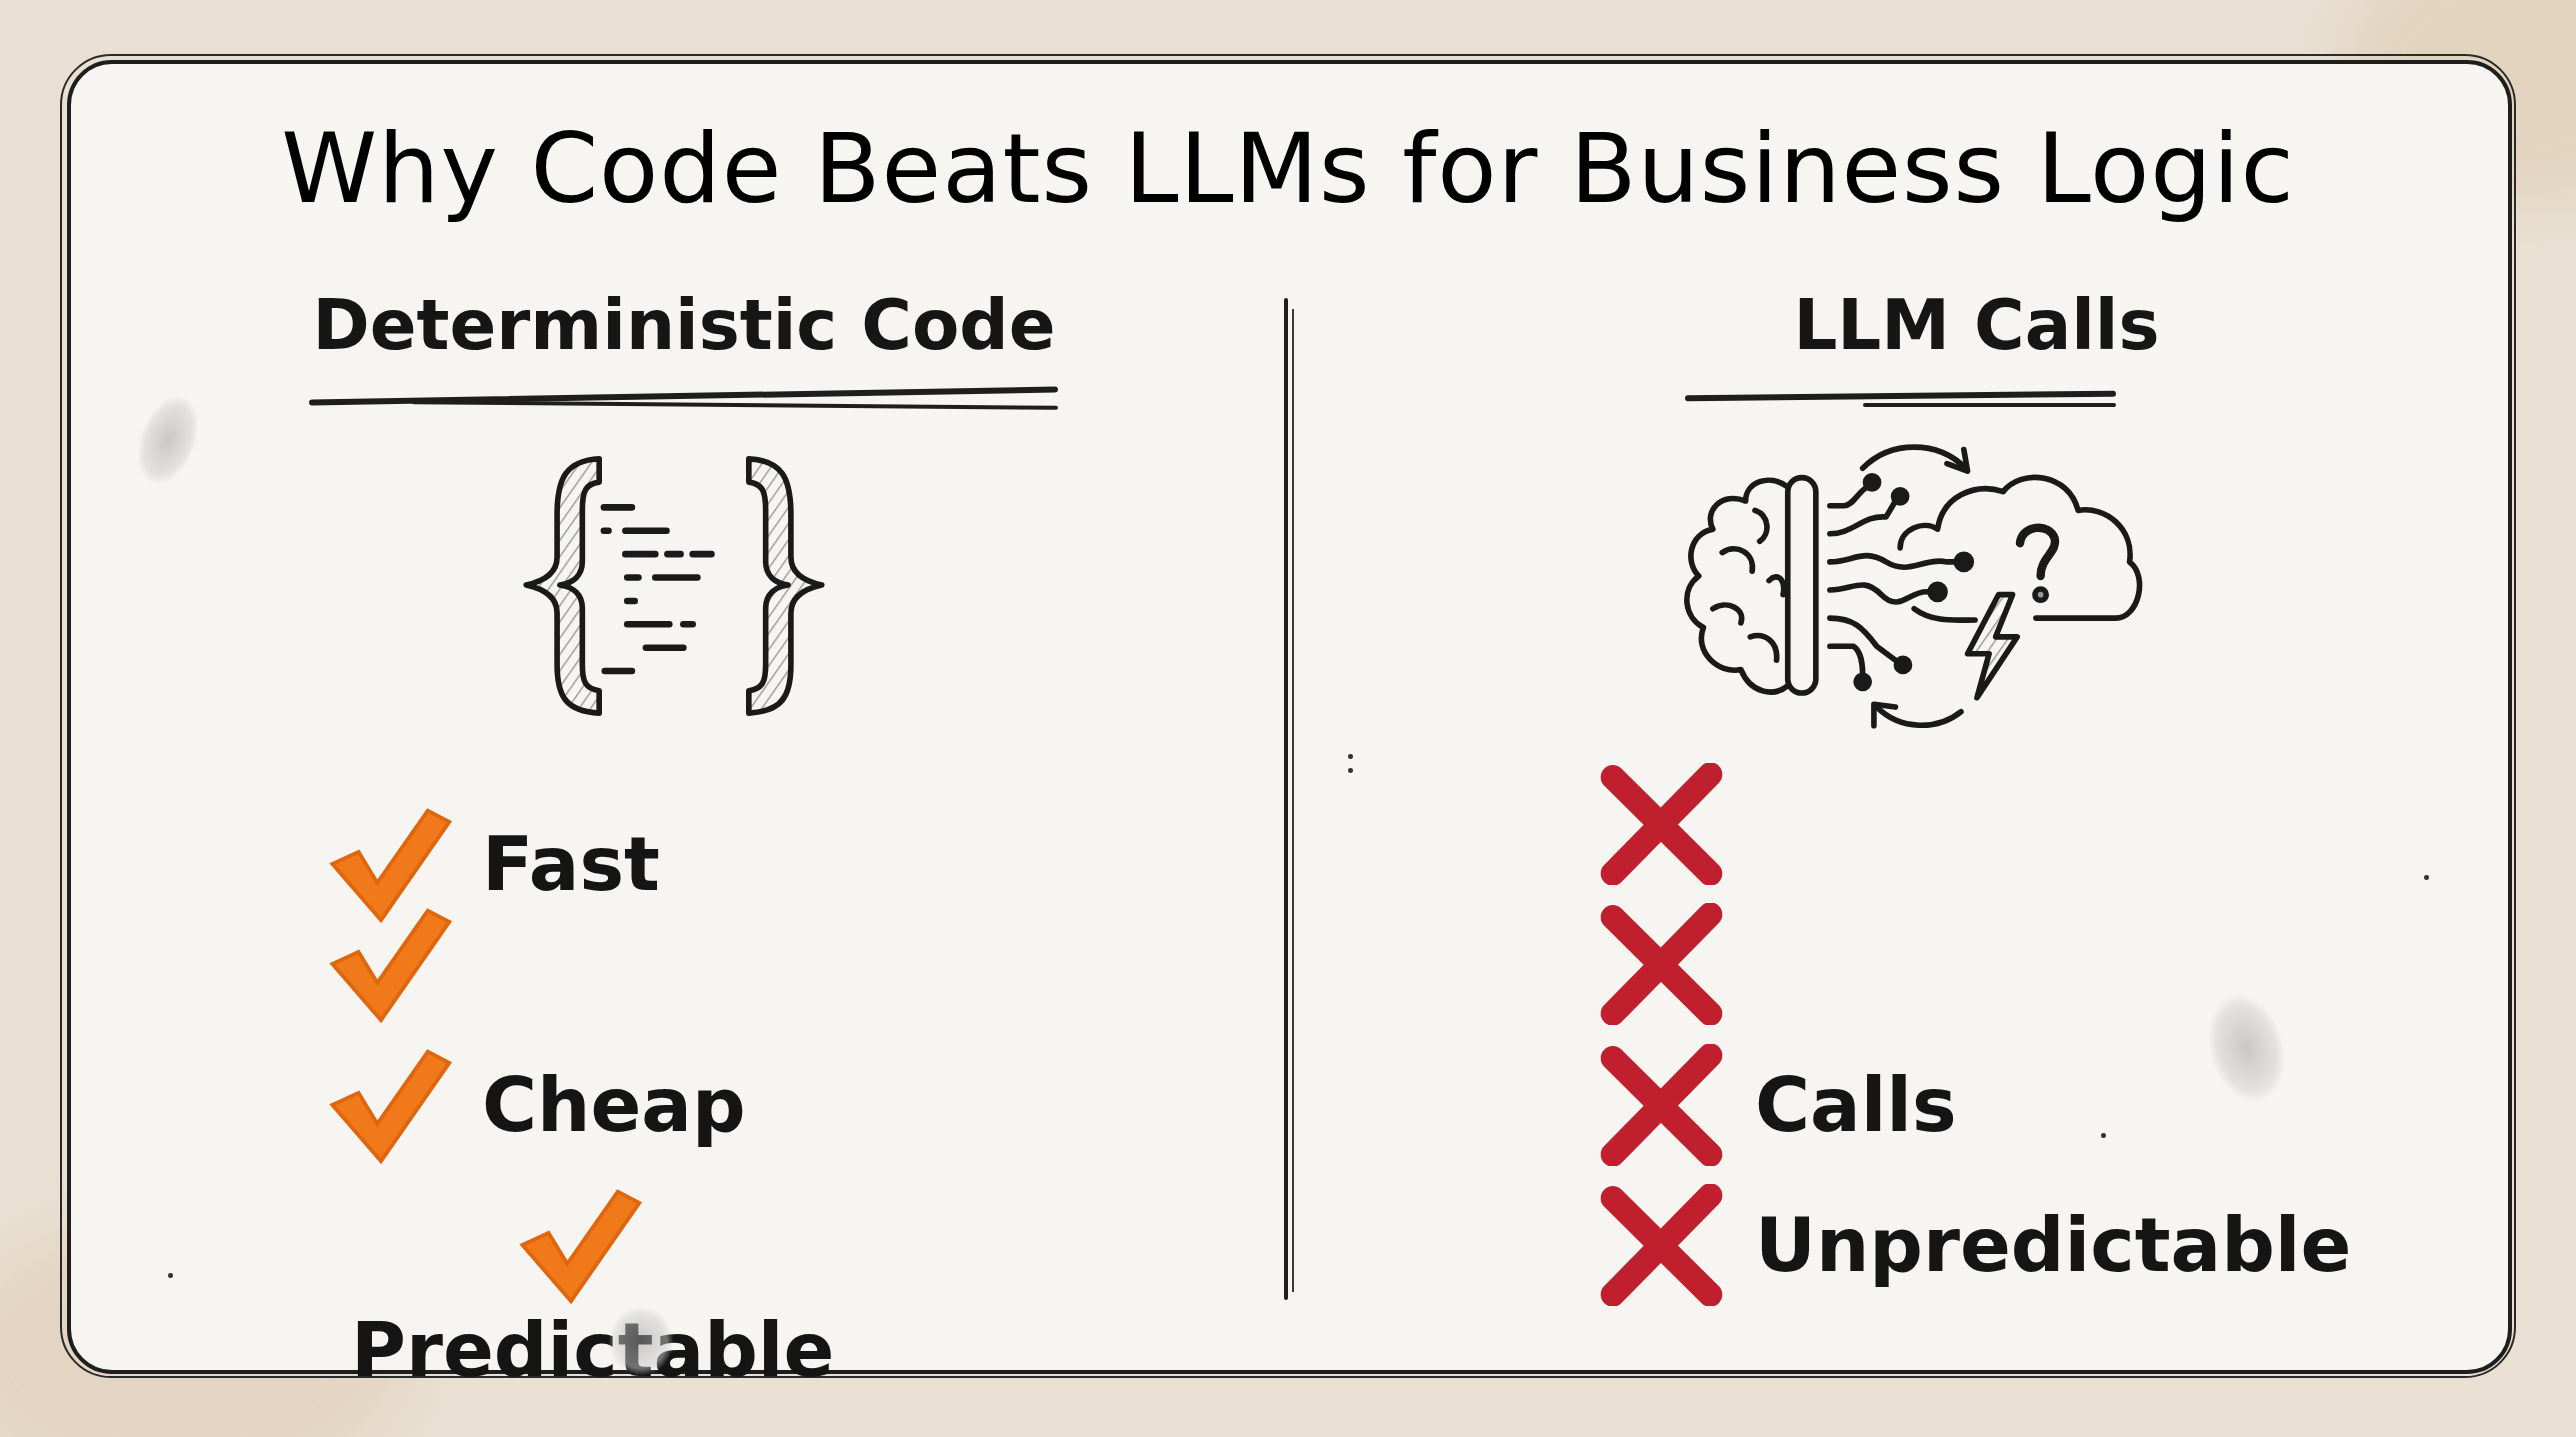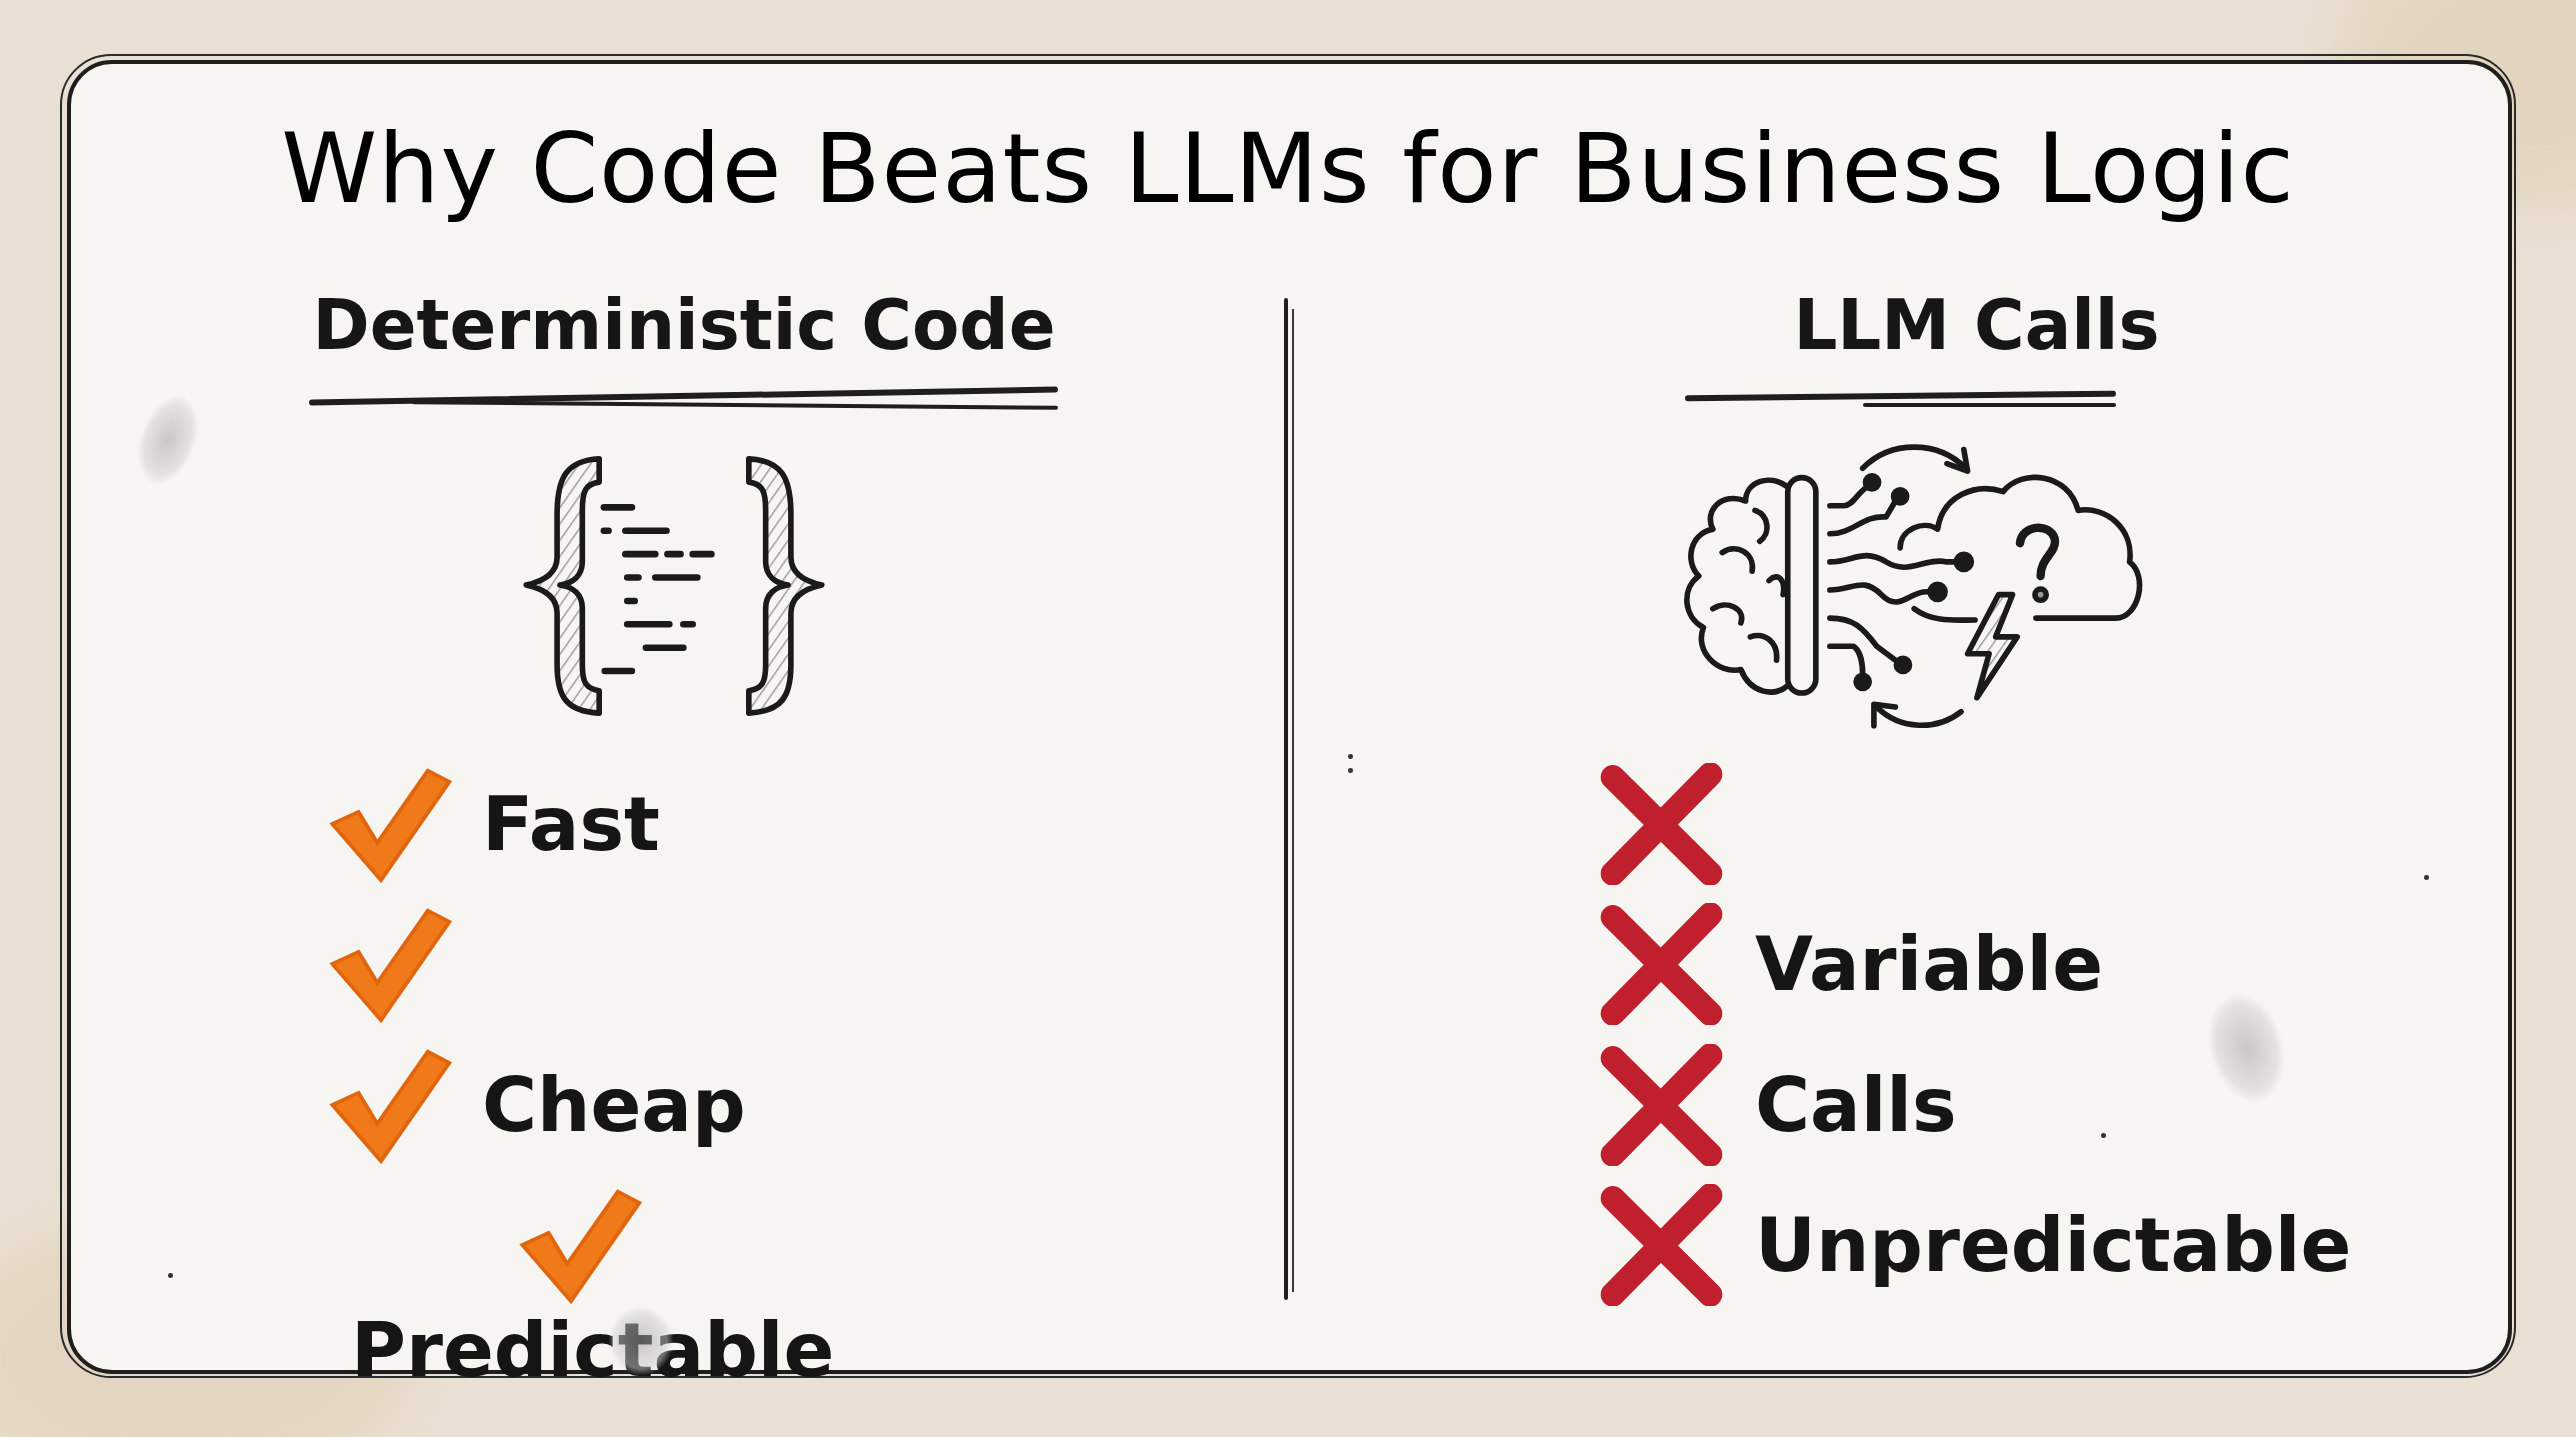--- a/index.html
+++ b/index.html
@@ -112,21 +112,21 @@
       <path d="M265 180 C285 195 310 192 330 192"></path>
 
       <path d="M378 110 C380 90 410 88 415 105 C418 120 400 125 400 145" stroke-width="9"></path>
       <circle cx="400" cy="165" r="6" fill="#999"></circle>
 
       <path d="M355 165 L322 228 L345 228 L332 275 L375 210 L352 210 L370 165 Z" fill="url(#hatch2)"></path>
     </g>
   </svg>
 </div>
 
-<div class="item" style="left:323px;top:763px;justify-content:flex-end;">
+<div class="item" style="left:323px;top:803px;justify-content:flex-end;">
   <svg class="mark" viewBox="0 0 140 130">
       <path d="M10 65 L38 52 L58 85 L112 8 L135 20 L62 125 Z" fill="#f07a1a" stroke="#e0650c" stroke-width="4"></path>
     </svg>
   <span class="label">Fast</span>
 </div>
 <div class="item" style="left:323px;top:903px;">
   <svg class="mark" viewBox="0 0 140 130">
       <path d="M10 65 L38 52 L58 85 L112 8 L135 20 L62 125 Z" fill="#f07a1a" stroke="#e0650c" stroke-width="4"></path>
     </svg>
 </div>
@@ -151,21 +151,20 @@
       </g>
     </svg>
 </div>
 <div class="item" style="left:1596px;top:903px;">
   <svg class="mark" viewBox="0 0 140 130">
       <g stroke="#c0202e" stroke-width="26" stroke-linecap="round">
         <line x1="18" y1="15" x2="122" y2="118"></line>
         <line x1="122" y1="12" x2="18" y2="118"></line>
       </g>
     </svg>
-  <span class="label">Variable</span>
 </div>
 <div class="item" style="left:1596px;top:1044px;">
   <svg class="mark" viewBox="0 0 140 130">
       <g stroke="#c0202e" stroke-width="26" stroke-linecap="round">
         <line x1="18" y1="15" x2="122" y2="118"></line>
         <line x1="122" y1="12" x2="18" y2="118"></line>
       </g>
     </svg>
   <span class="label">Calls</span>
 </div>

